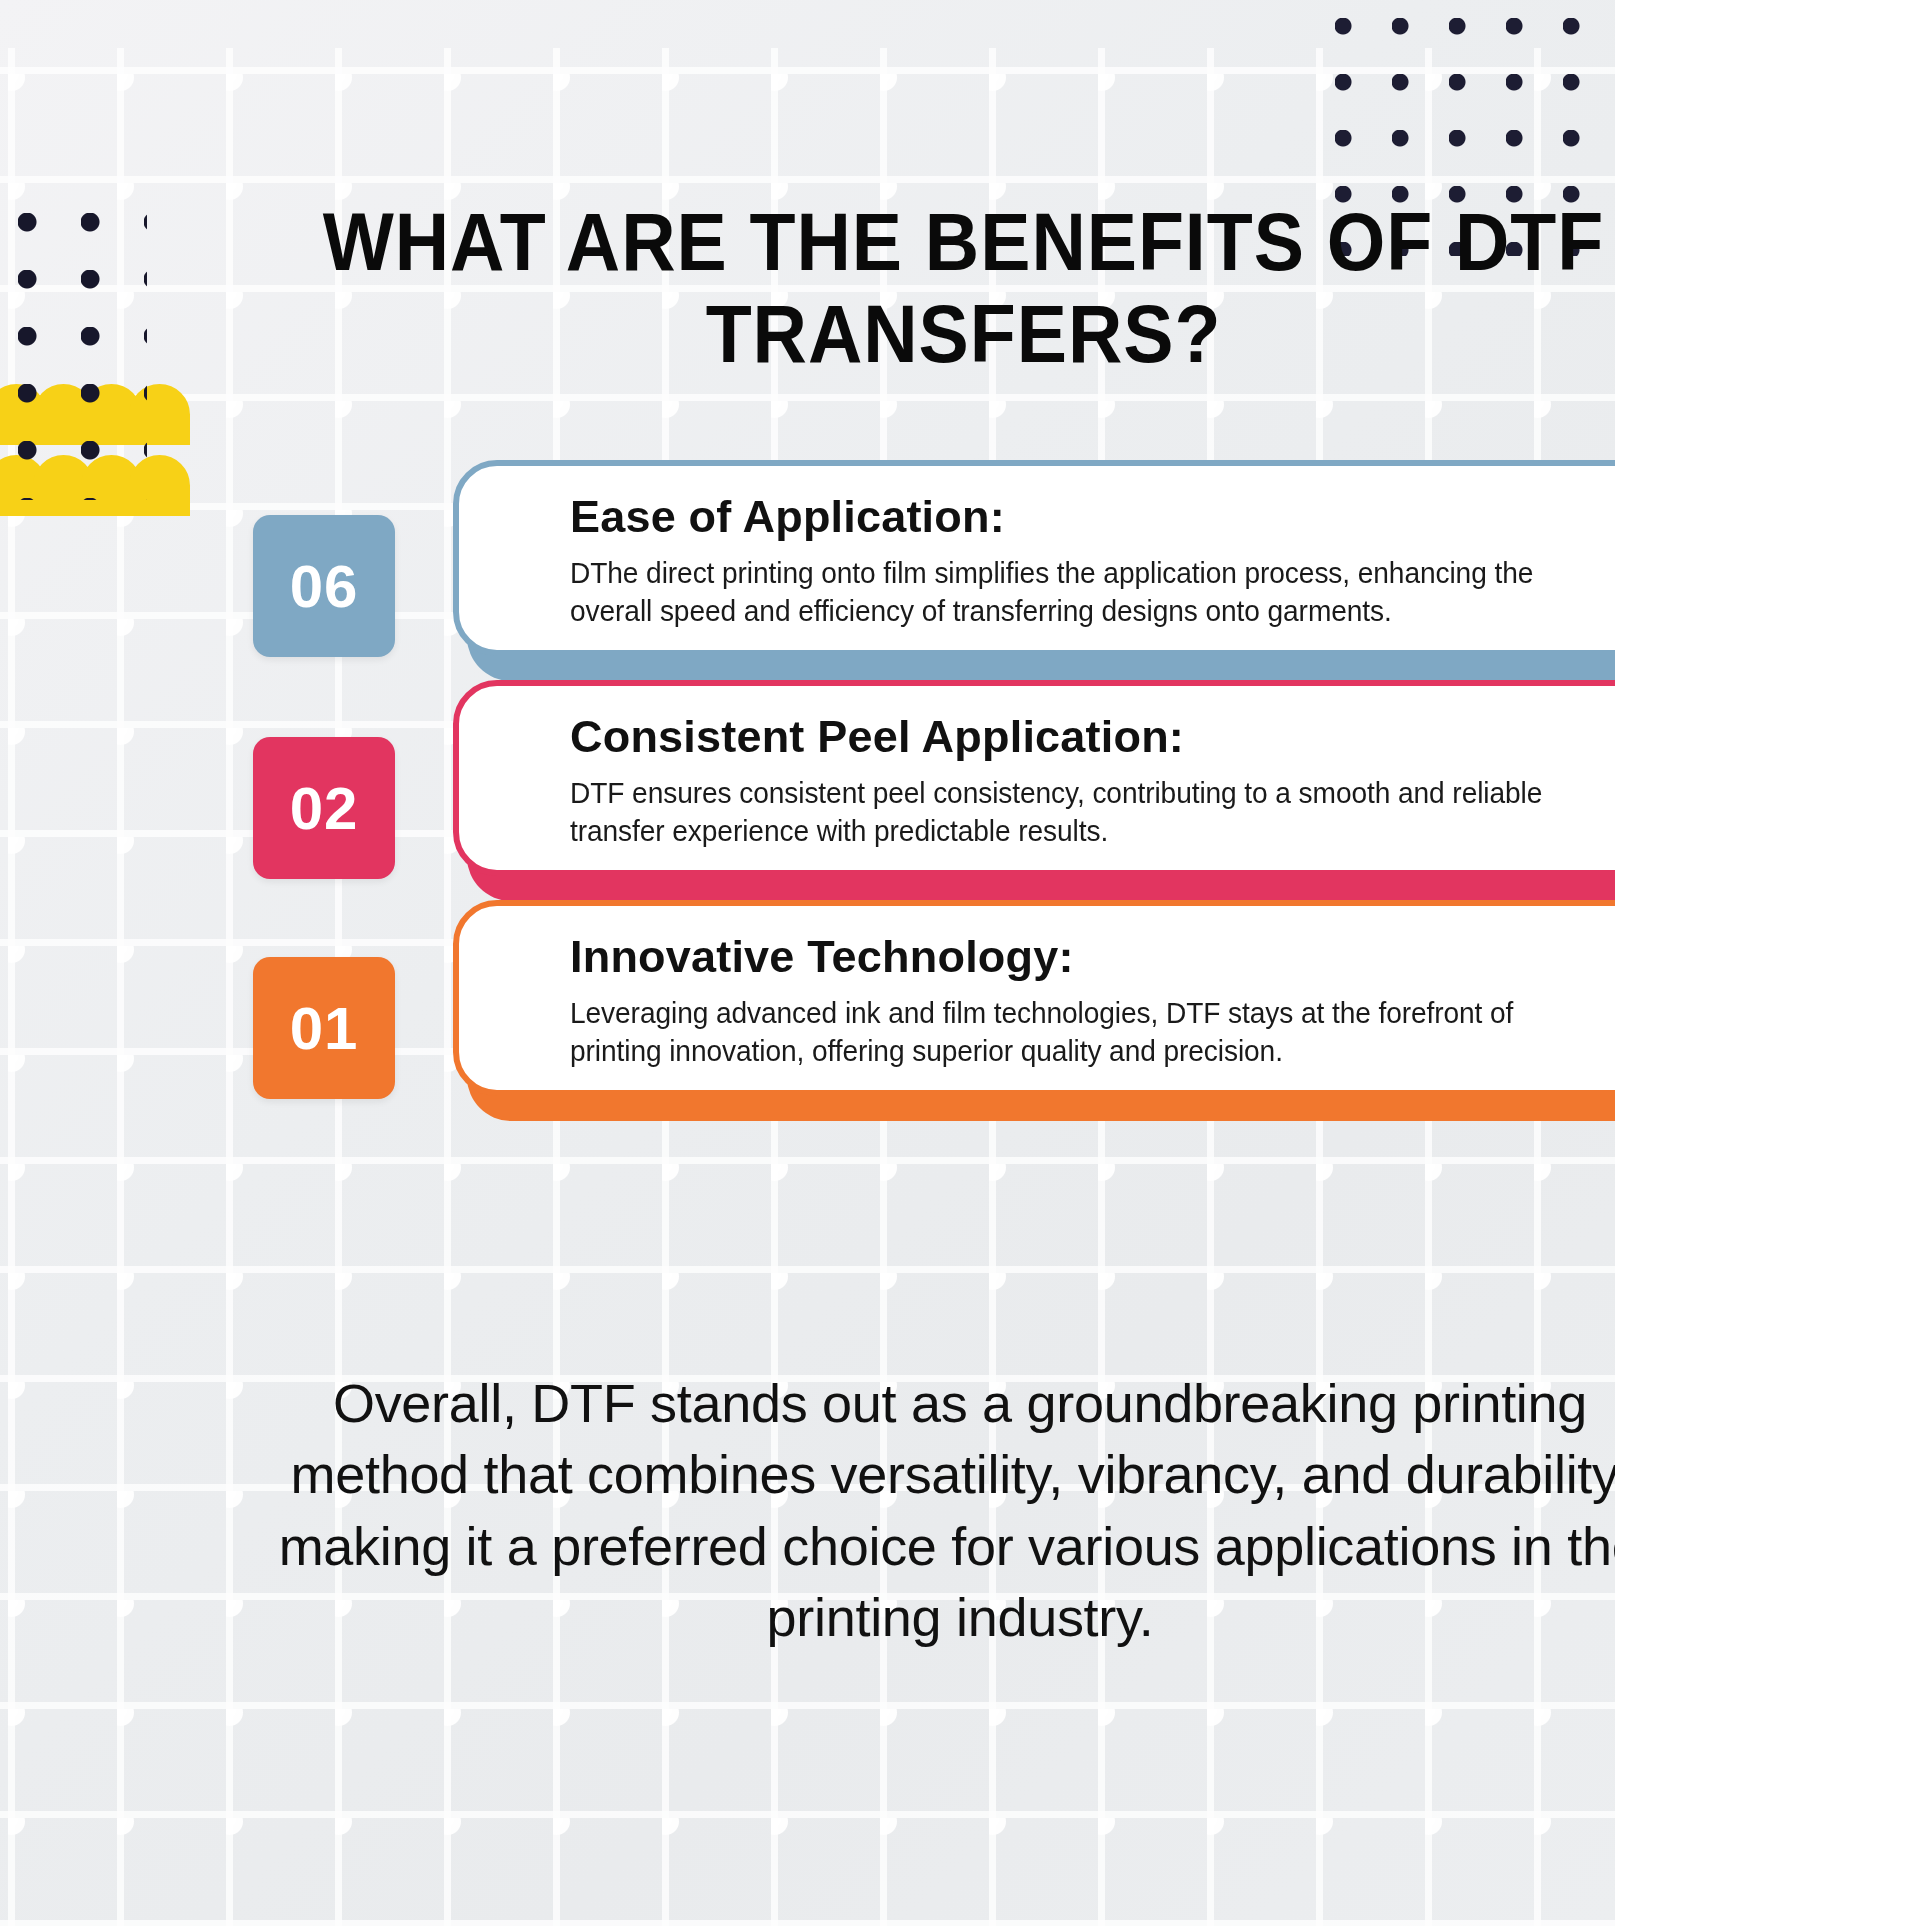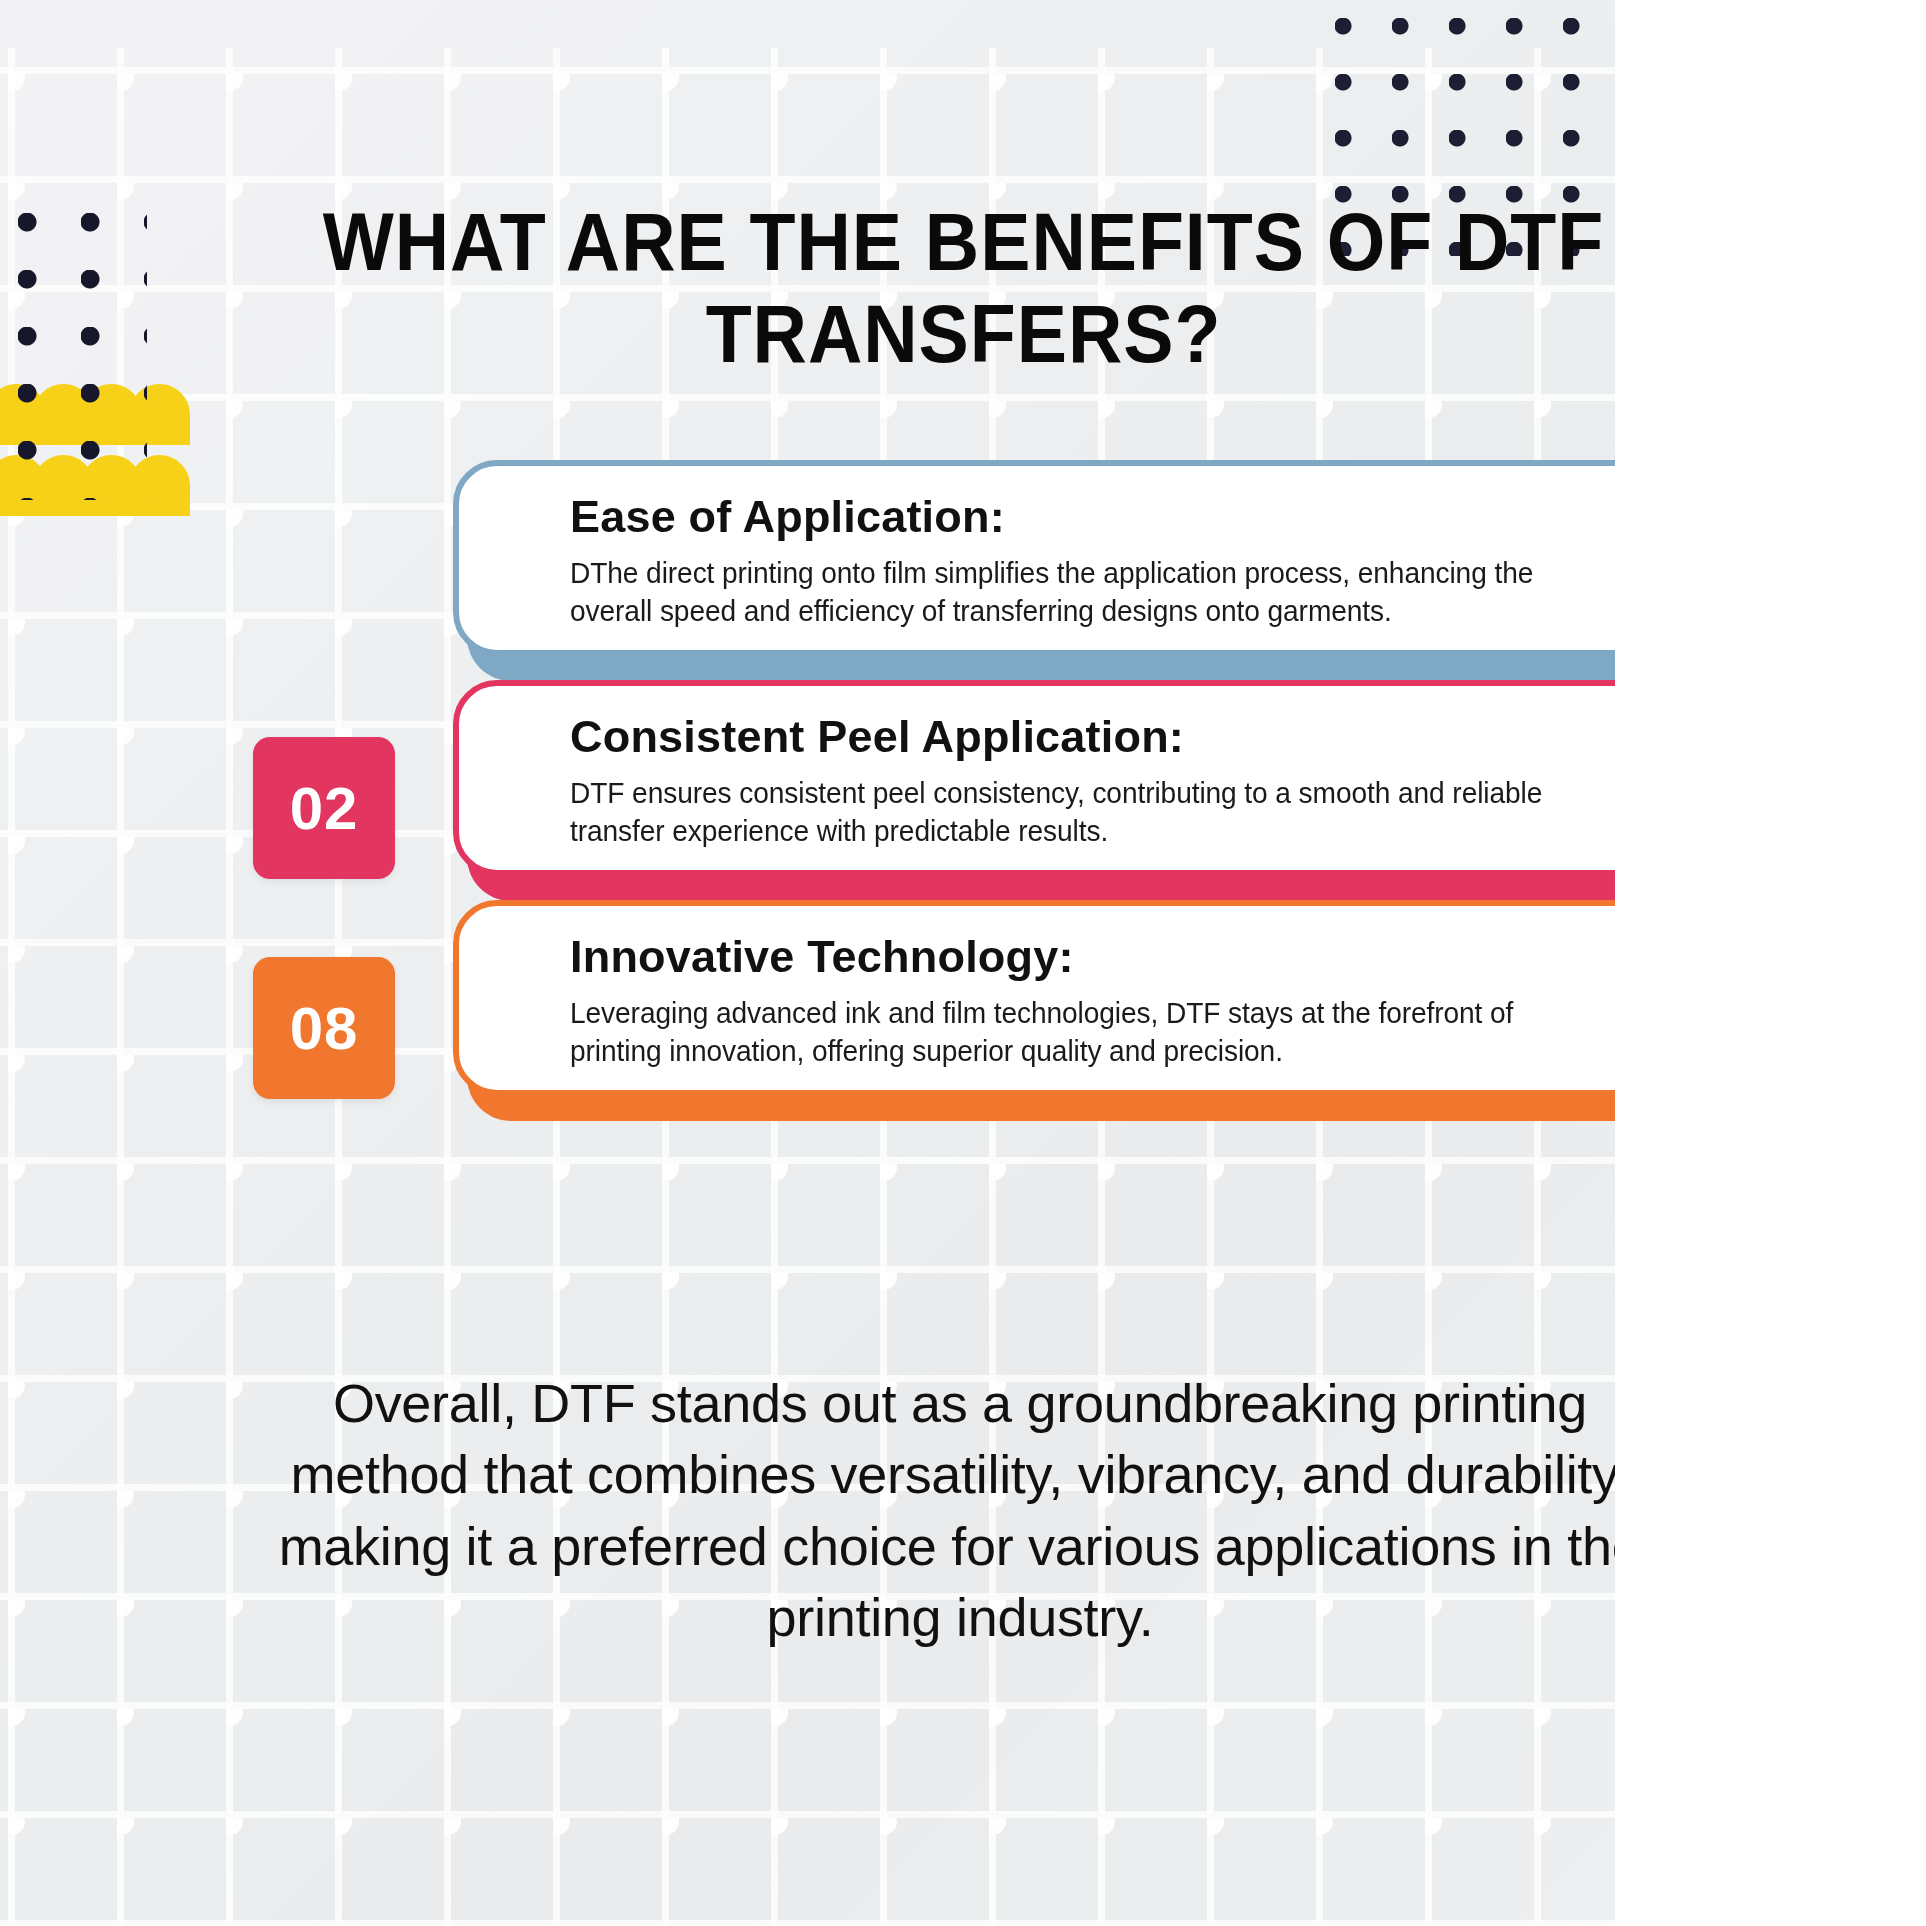--- a/index.html
+++ b/index.html
@@ -209,41 +209,44 @@
   <h1 class="title">WHAT ARE THE BENEFITS OF DTF TRANSFERS?</h1>
 
   <div class="rows">
 
     <div class="row" style="position: absolute; top: 0px; left: 0px; width: 1927px; padding-left: 24px;">
       <div class="card-shadow" style="background: rgb(127, 168, 196);"></div>
       <div class="card" style="border-color: rgb(127, 168, 196);">
         <div class="card-title">Ease of Application:</div>
         <div class="card-desc">DThe direct printing onto film simplifies the application process, enhancing the overall speed and efficiency of transferring designs onto garments.</div>
       </div>
+      <div class="badge" style="background: rgb(127, 168, 196); top: 65px;">
+        <span>06</span>
+      </div>
     </div>
 
     <div class="row" style="position: absolute; top: 220px; left: 0px; width: 1927px;">
       <div class="card-shadow" style="background: rgb(226, 53, 96);"></div>
       <div class="card" style="border-color: rgb(226, 53, 96);">
         <div class="card-title">Consistent Peel Application:</div>
         <div class="card-desc">DTF ensures consistent peel consistency, contributing to a smooth and reliable transfer experience with predictable results.</div>
       </div>
       <div class="badge" style="background: rgb(226, 53, 96); top: 67px;">
         <span>02</span>
       </div>
     </div>
 
     <div class="row" style="position: absolute; top: 440px; left: 0px; width: 1927px;">
       <div class="card-shadow" style="background: rgb(241, 119, 46);"></div>
       <div class="card" style="border-color: rgb(241, 119, 46);">
         <div class="card-title">Innovative Technology:</div>
         <div class="card-desc">Leveraging advanced ink and film technologies, DTF stays at the forefront of printing innovation, offering superior quality and precision.</div>
       </div>
       <div class="badge" style="background: rgb(241, 119, 46); top: 67px;">
-        <span>08</span>
+        <span>01</span>
       </div>
     </div>
 
   </div>
 
   <p class="summary">Overall, DTF stands out as a groundbreaking printing method that combines versatility, vibrancy, and durability, making it a preferred choice for various applications in the printing industry.</p>
 
 </div>
 
 

